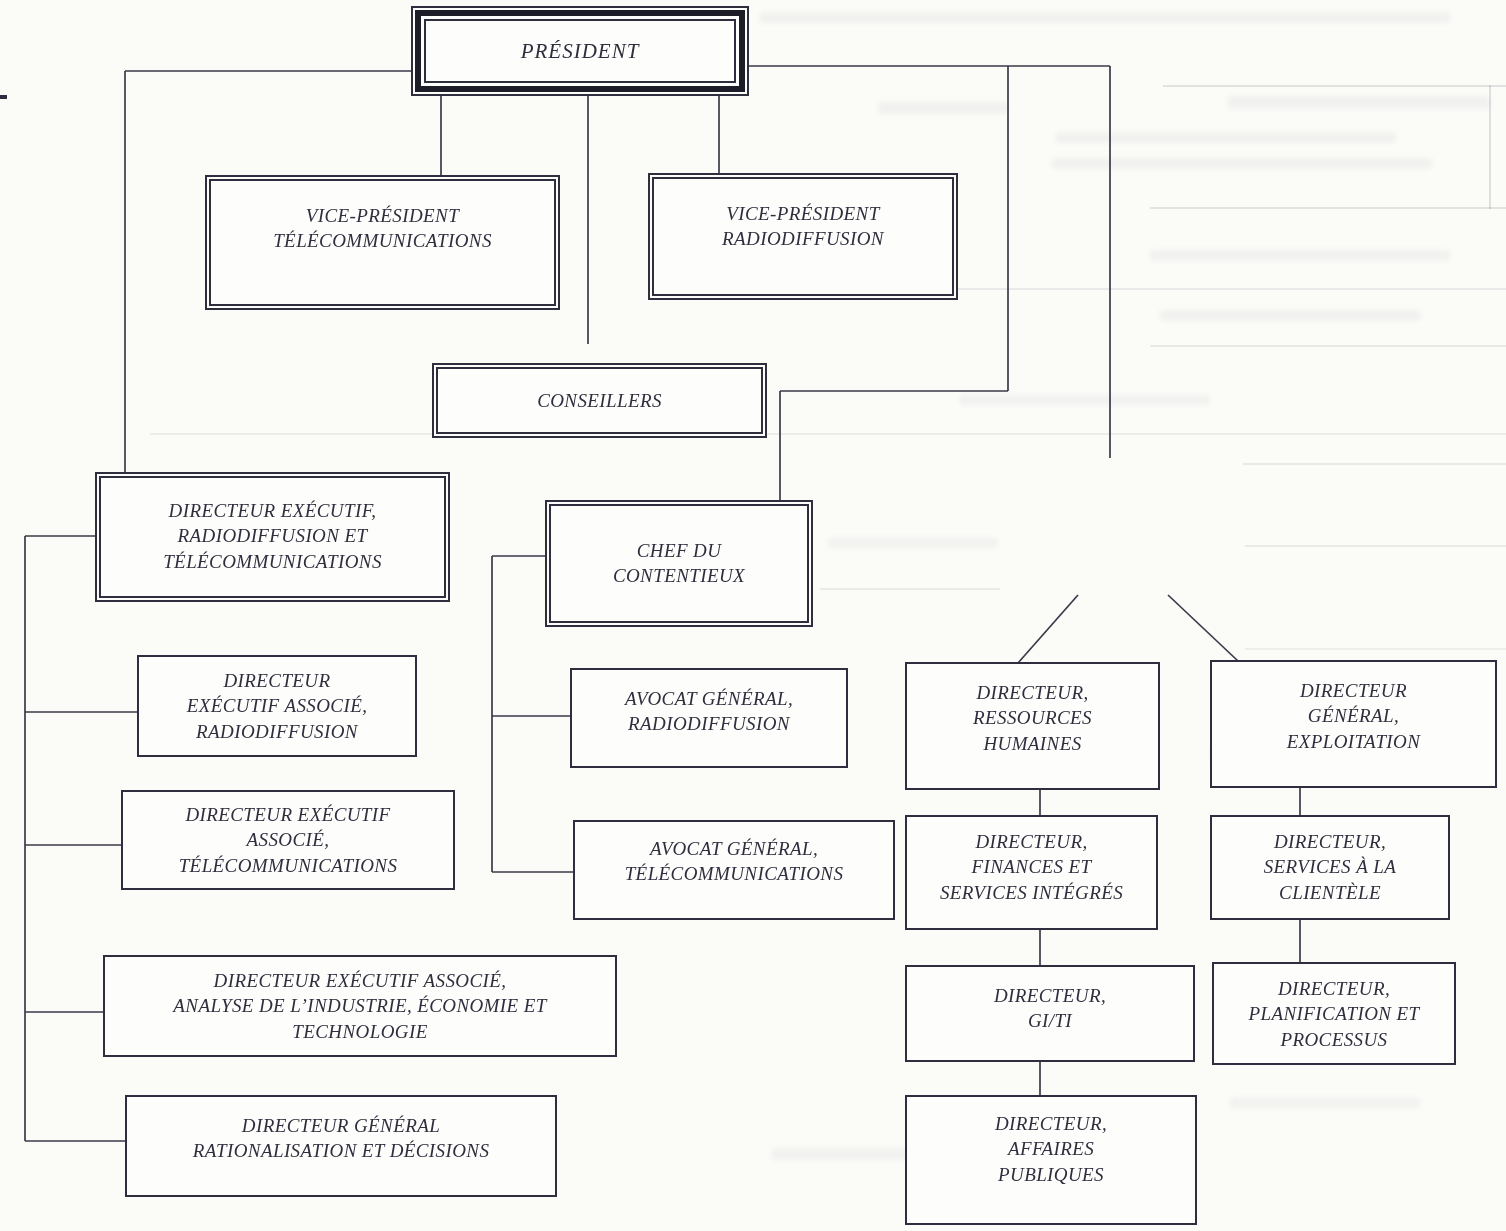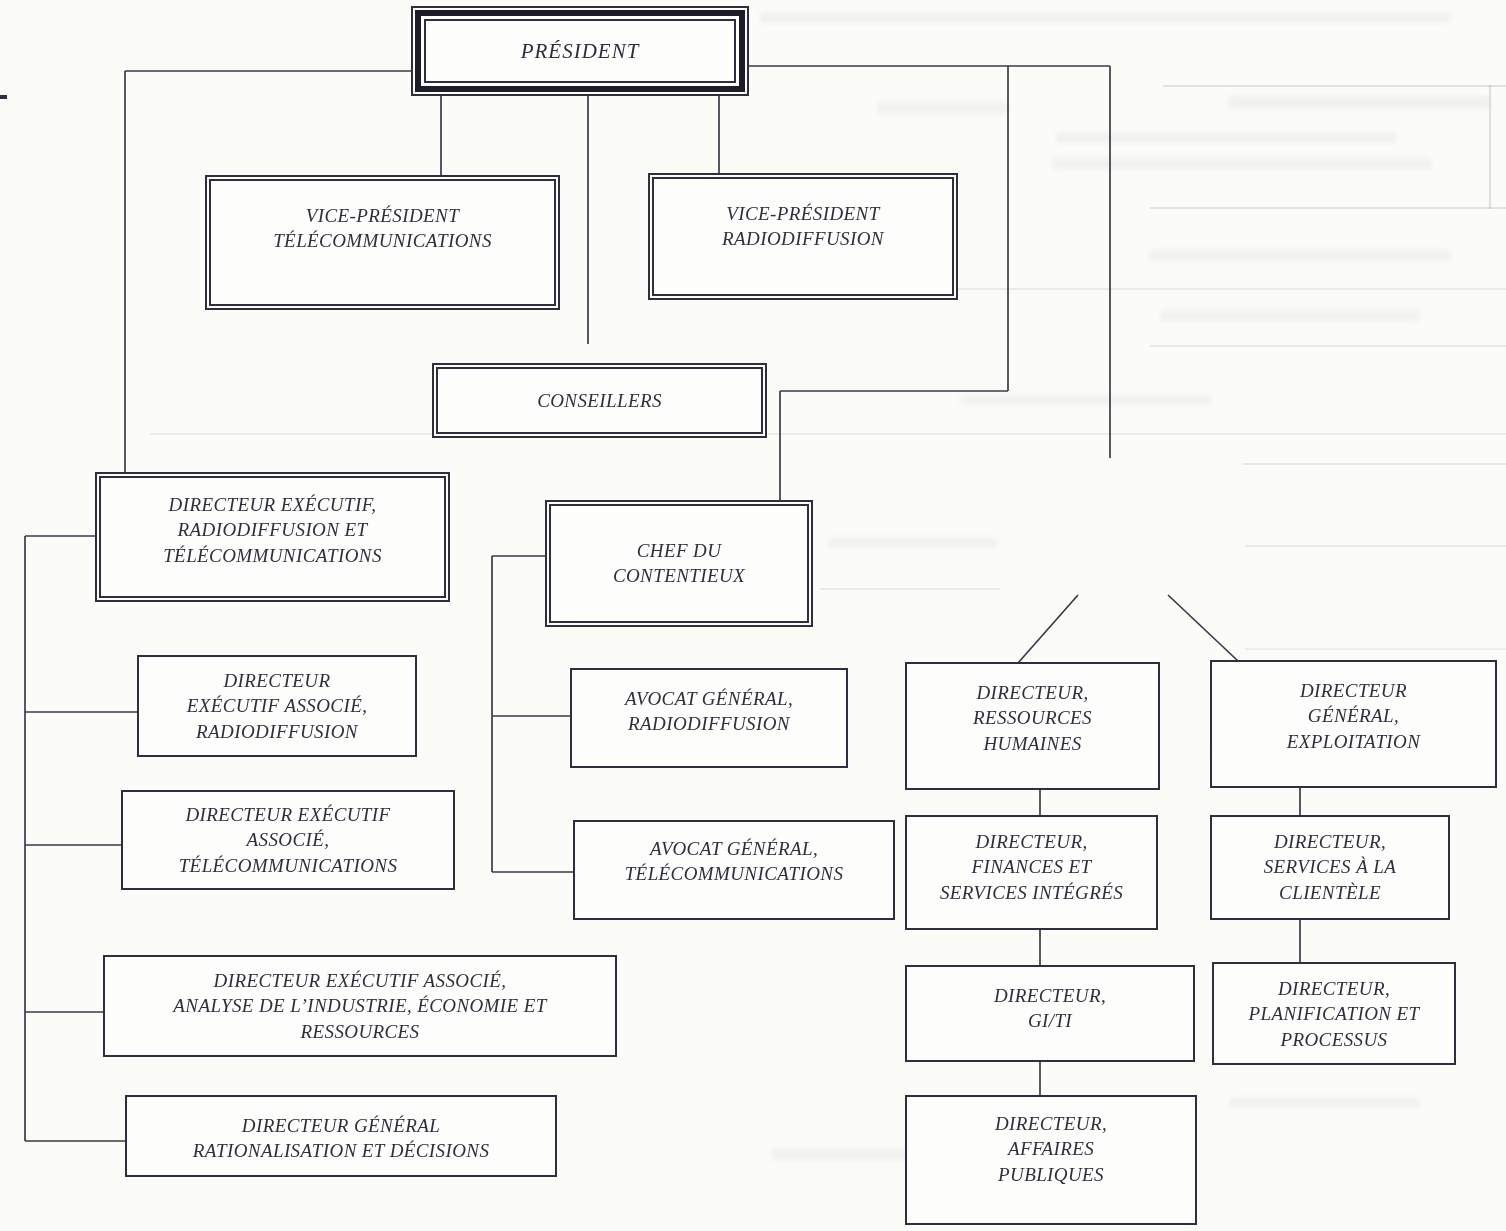--- a/index.html
+++ b/index.html
@@ -33,27 +33,27 @@
     border:6px solid #1d1d28;
     box-shadow:0 0 0 2px #fdfdfb, 0 0 0 4px #2e2e3e,
                inset 0 0 0 3px #fdfdfb, inset 0 0 0 5px #2e2e3e;
     font-size:21px;letter-spacing:1px;
   }
   
   #n-president   {left:415px;top:10px;  width:330px;height:82px;}
   #n-vp-tel      {left:205px;top:175px; width:355px;height:135px;padding-top:22px;}
   #n-vp-radio    {left:648px;top:173px; width:310px;height:127px;padding-top:22px;}
   #n-conseillers {left:432px;top:343px; width:335px;height:75px;margin-top:20px;}
-  #n-dir-exec-rt {left:95px; top:472px; width:355px;height:130px;padding-top:14px;}
+  #n-dir-exec-rt {left:95px; top:472px; width:355px;height:130px;padding-top:20px;}
   #n-chef        {left:545px;top:500px; width:268px;height:127px;padding-top:32px;}
   #n-sg          {left:1005px;top:457px;width:235px;height:138px;}
   #n-assoc-radio {left:137px;top:655px; width:280px;height:102px;}
   #n-assoc-tel   {left:121px;top:790px; width:334px;height:100px;}
   #n-analyse     {left:103px;top:955px; width:514px;height:102px;}
-  #n-rational    {left:125px;top:1095px;width:432px;height:82px;padding-top:16px;}
+  #n-rational    {left:125px;top:1095px;width:432px;height:102px;padding-top:16px;}
   #n-avocat-radio{left:570px;top:668px; width:278px;height:100px;padding-top:16px;}
   #n-avocat-tel  {left:573px;top:820px; width:322px;height:100px;padding-top:14px;}
   #n-rh          {left:905px;top:662px; width:255px;height:128px;padding-top:16px;}
   #n-dge         {left:1210px;top:660px;width:287px;height:128px;padding-top:16px;}
   #n-finances    {left:905px;top:815px; width:253px;height:115px;padding-top:12px;}
   #n-services    {left:1210px;top:815px;width:240px;height:105px;padding-top:12px;}
   #n-giti        {left:905px;top:965px; width:290px;height:97px; padding-top:16px;}
   #n-planif      {left:1212px;top:962px;width:244px;height:103px;padding-top:12px;}
   #n-affaires    {left:905px;top:1095px;width:292px;height:130px;padding-top:14px;}
 </style>
@@ -164,21 +164,21 @@
 
   <div class="node single vc" id="n-assoc-tel">
     <span class="lbl">DIRECTEUR EXÉCUTIF
 ASSOCIÉ,
 TÉLÉCOMMUNICATIONS</span>
   </div>
 
   <div class="node single vc" id="n-analyse">
     <span class="lbl">DIRECTEUR EXÉCUTIF ASSOCIÉ,
 ANALYSE DE L’INDUSTRIE, ÉCONOMIE ET
-RESSOURCES</span>
+TECHNOLOGIE</span>
   </div>
 
   <div class="node single" id="n-rational">
     <span class="lbl">DIRECTEUR GÉNÉRAL
 RATIONALISATION ET DÉCISIONS</span>
   </div>
 
   <div class="node single" id="n-avocat-radio">
     <span class="lbl">AVOCAT GÉNÉRAL,
 RADIODIFFUSION</span>

